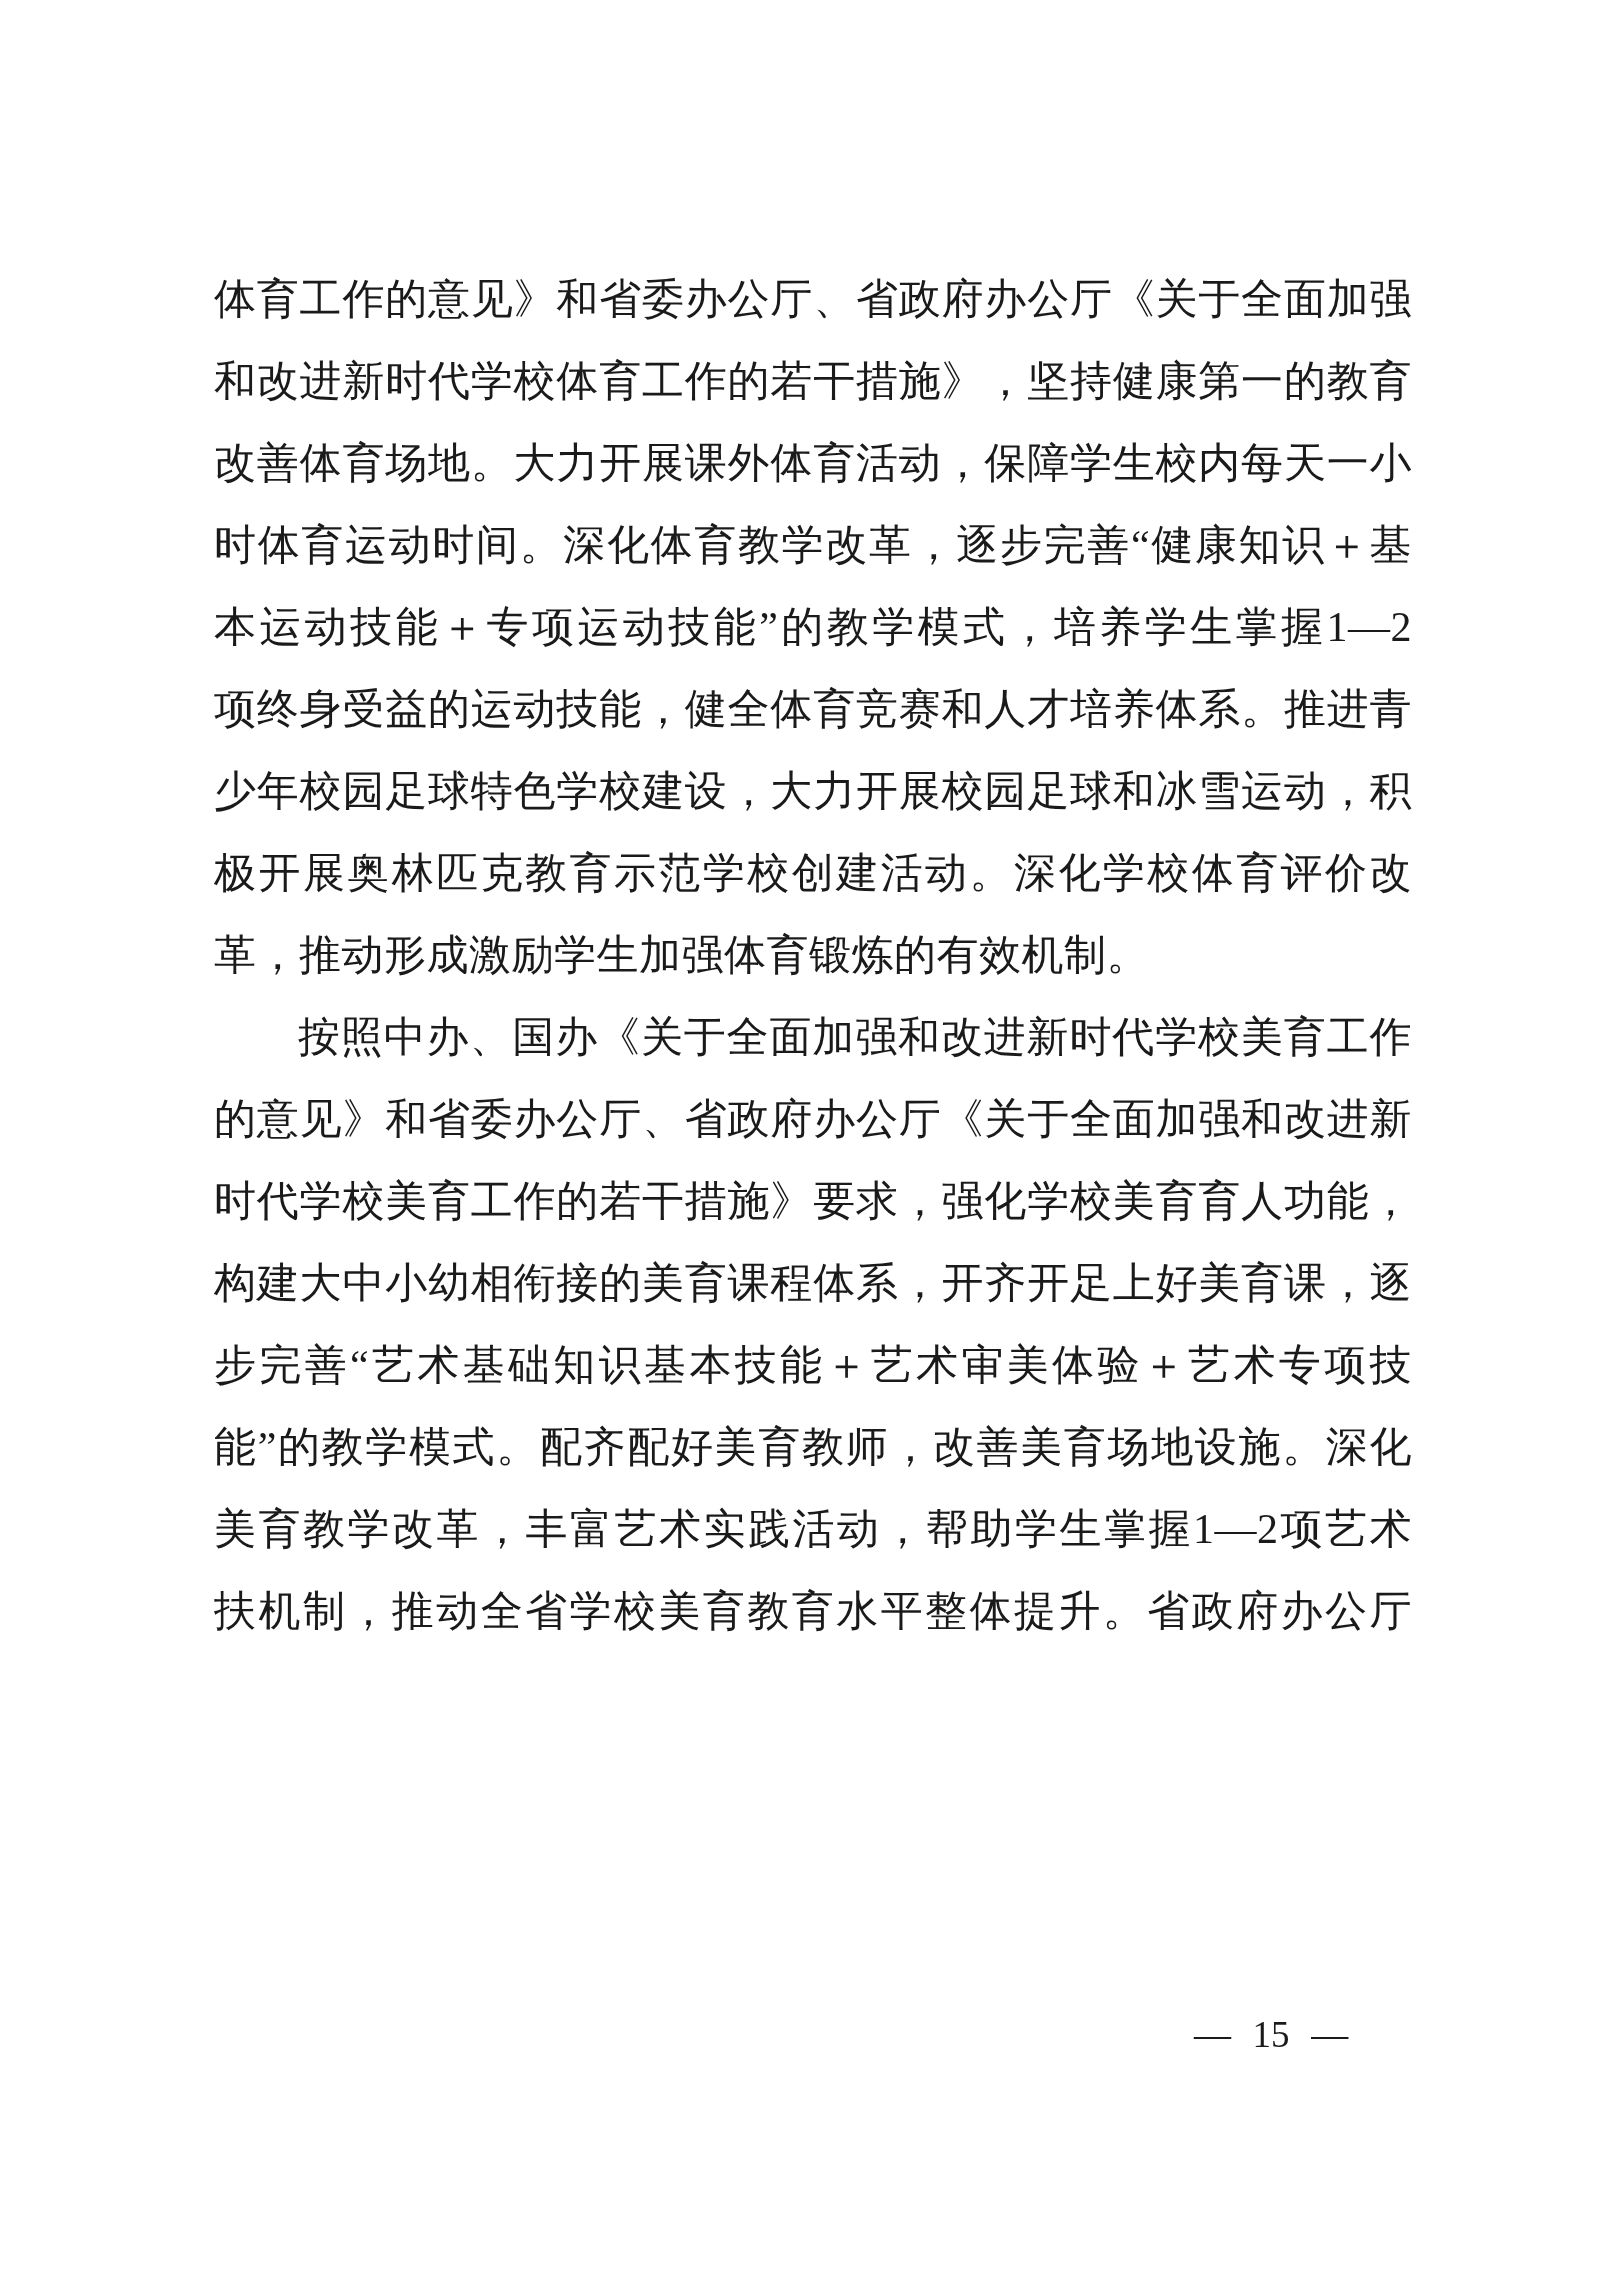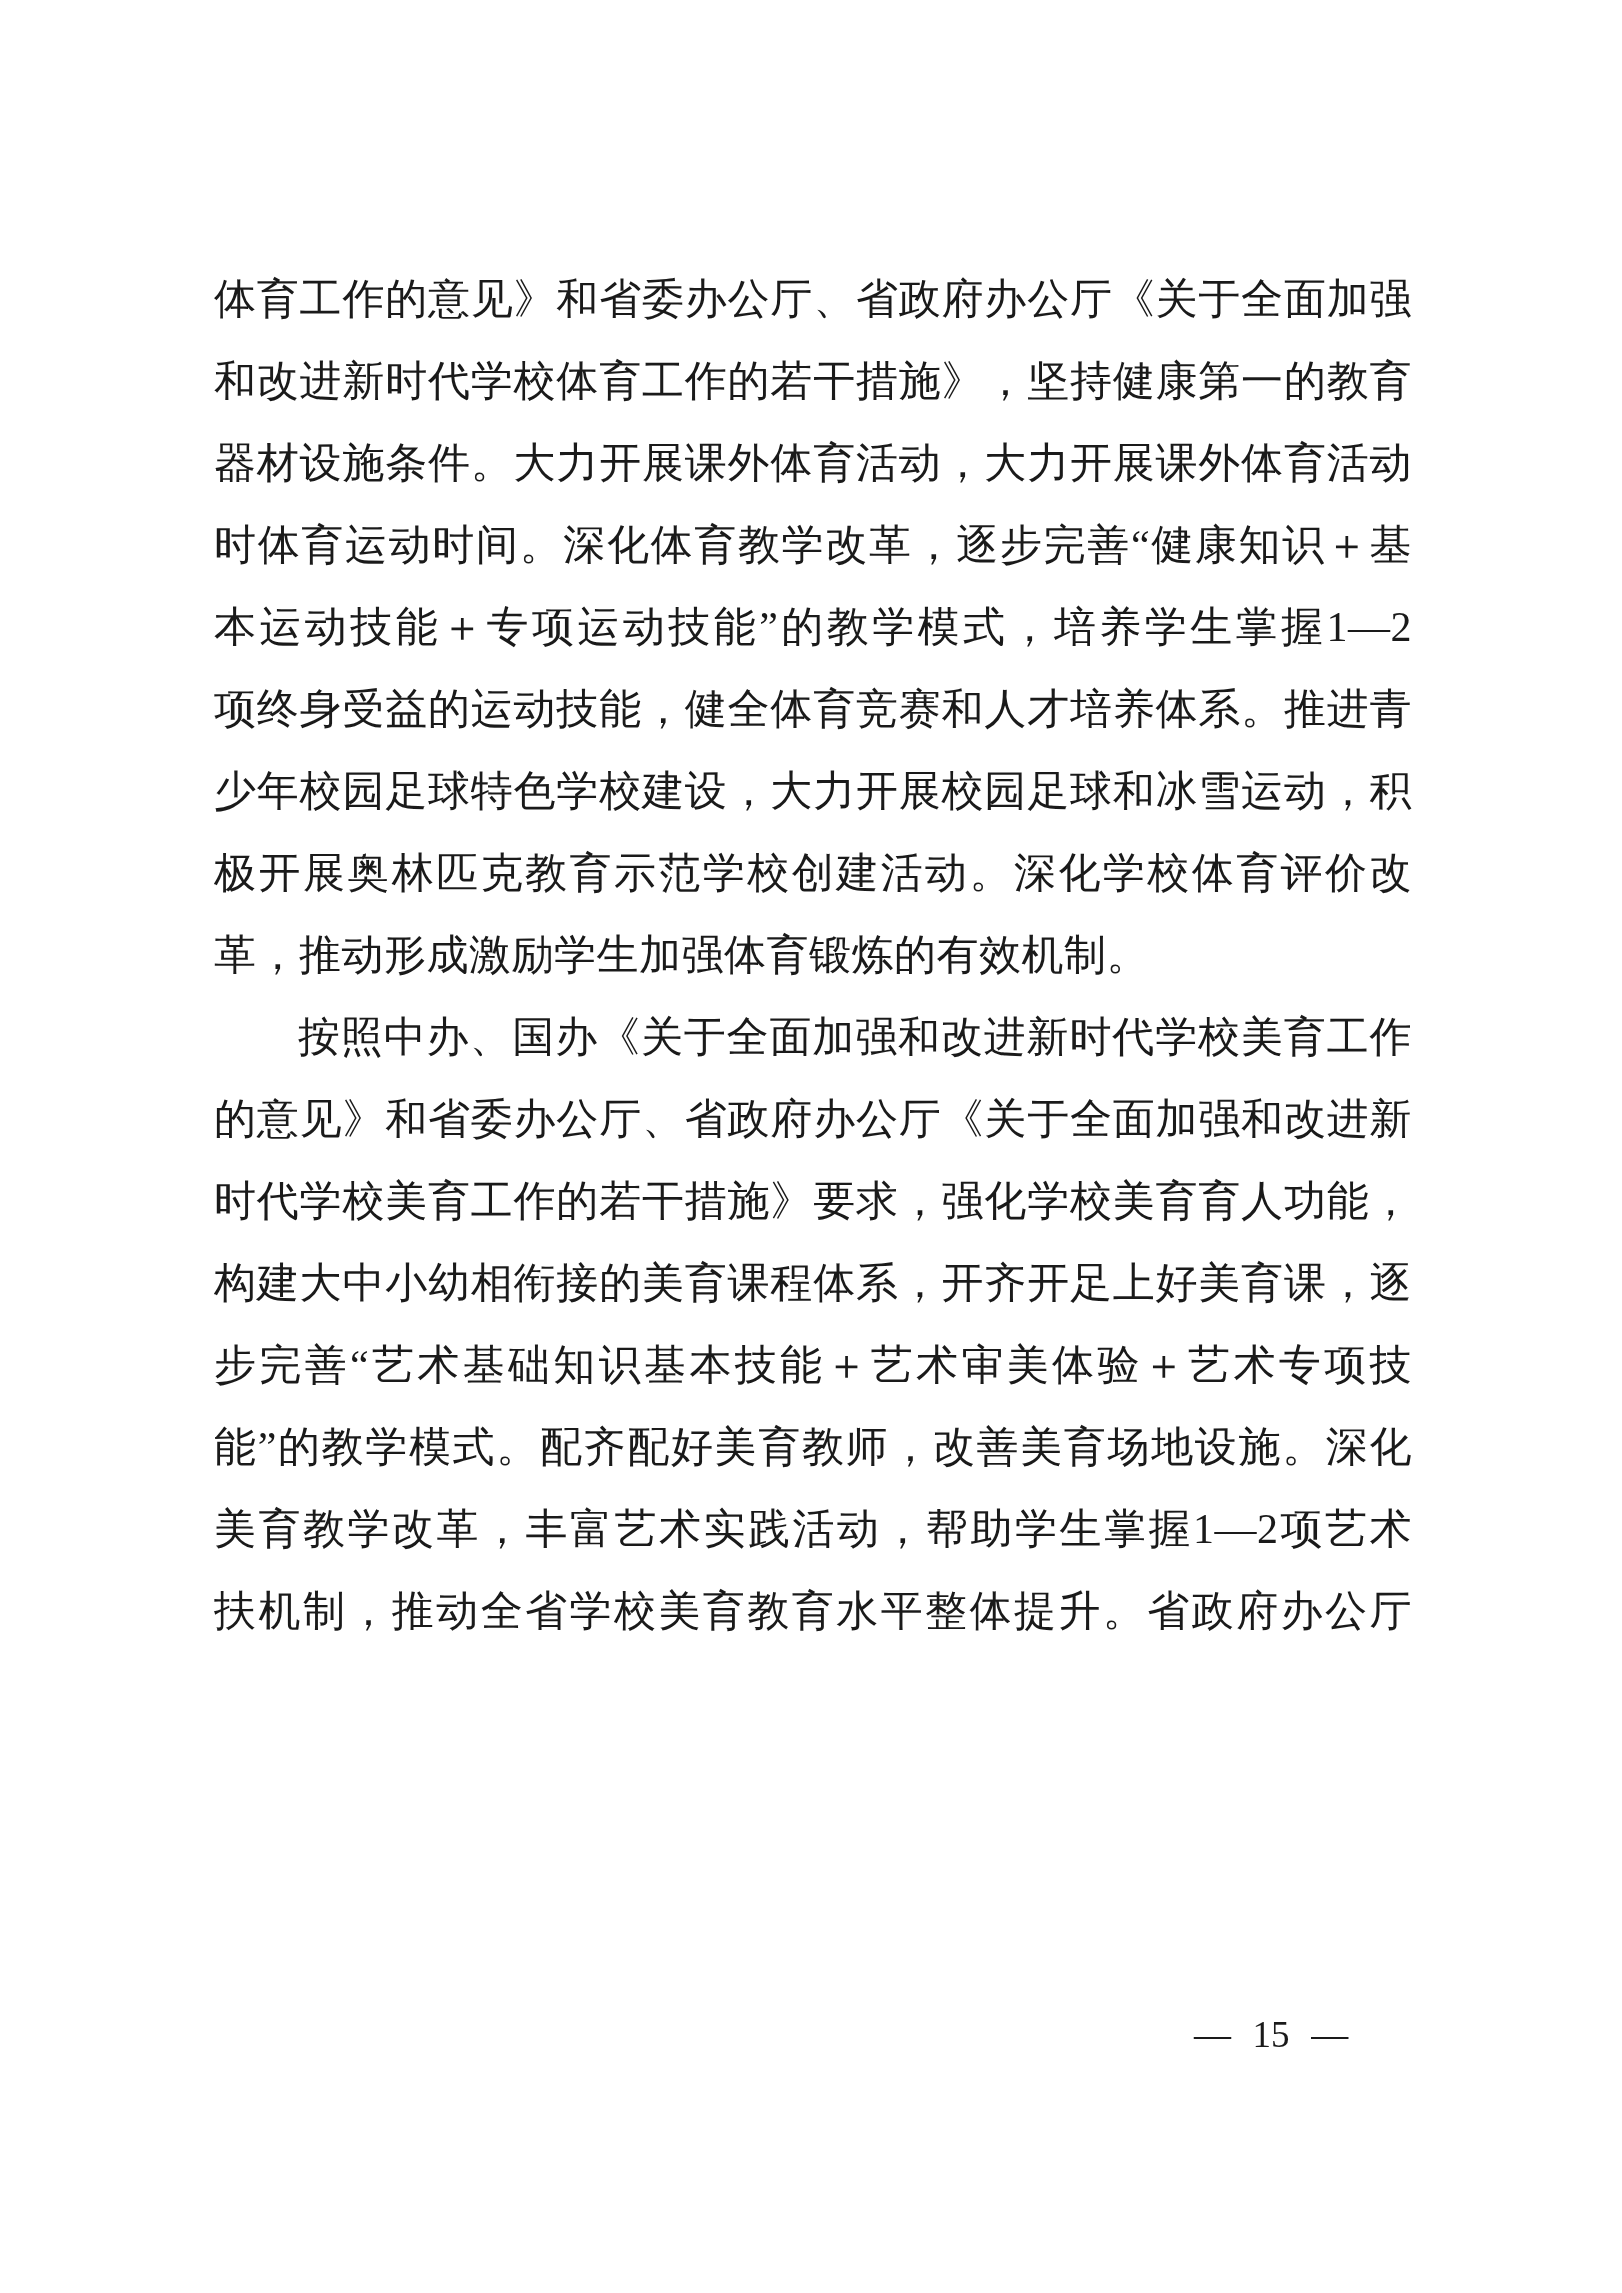--- a/index.html
+++ b/index.html
@@ -60,21 +60,21 @@
   }
 </style>
 </head>
 <body>
 
 <div class="page">
   <div class="textblock" id="textblock">
       <div class="paragraph">
         <div class="line">体育工作的意见》和省委办公厅、省政府办公厅《关于全面加强</div>
         <div class="line">和改进新时代学校体育工作的若干措施》，坚持健康第一的教育</div>
-        <div class="line">器材设施条件。大力开展课外体育活动，大力开展课外体育活动</div>
+        <div class="line">改善体育场地。大力开展课外体育活动，保障学生校内每天一小</div>
         <div class="line">时体育运动时间。深化体育教学改革，逐步完善“健康知识＋基</div>
         <div class="line">本运动技能＋专项运动技能”的教学模式，培养学生掌握1—2</div>
         <div class="line">项终身受益的运动技能，健全体育竞赛和人才培养体系。推进青</div>
         <div class="line">少年校园足球特色学校建设，大力开展校园足球和冰雪运动，积</div>
         <div class="line">极开展奥林匹克教育示范学校创建活动。深化学校体育评价改</div>
         <div class="line last">革，推动形成激励学生加强体育锻炼的有效机制。</div>
       </div>
       <div class="paragraph">
         <div class="line indent">按照中办、国办《关于全面加强和改进新时代学校美育工作</div>
         <div class="line">的意见》和省委办公厅、省政府办公厅《关于全面加强和改进新</div>

